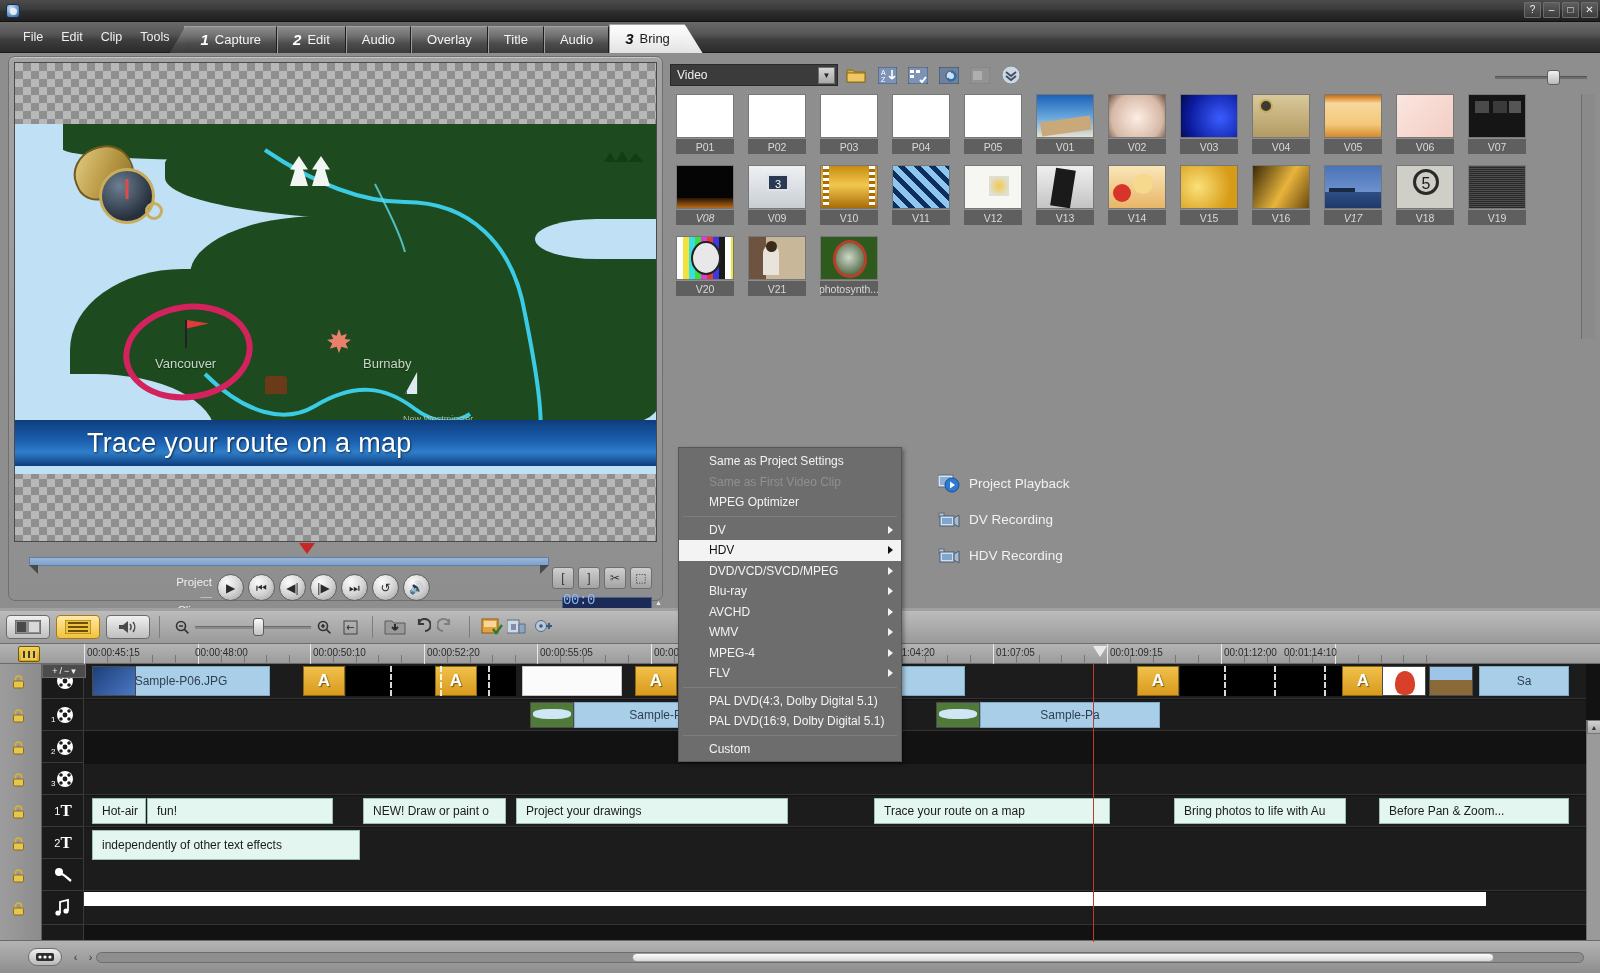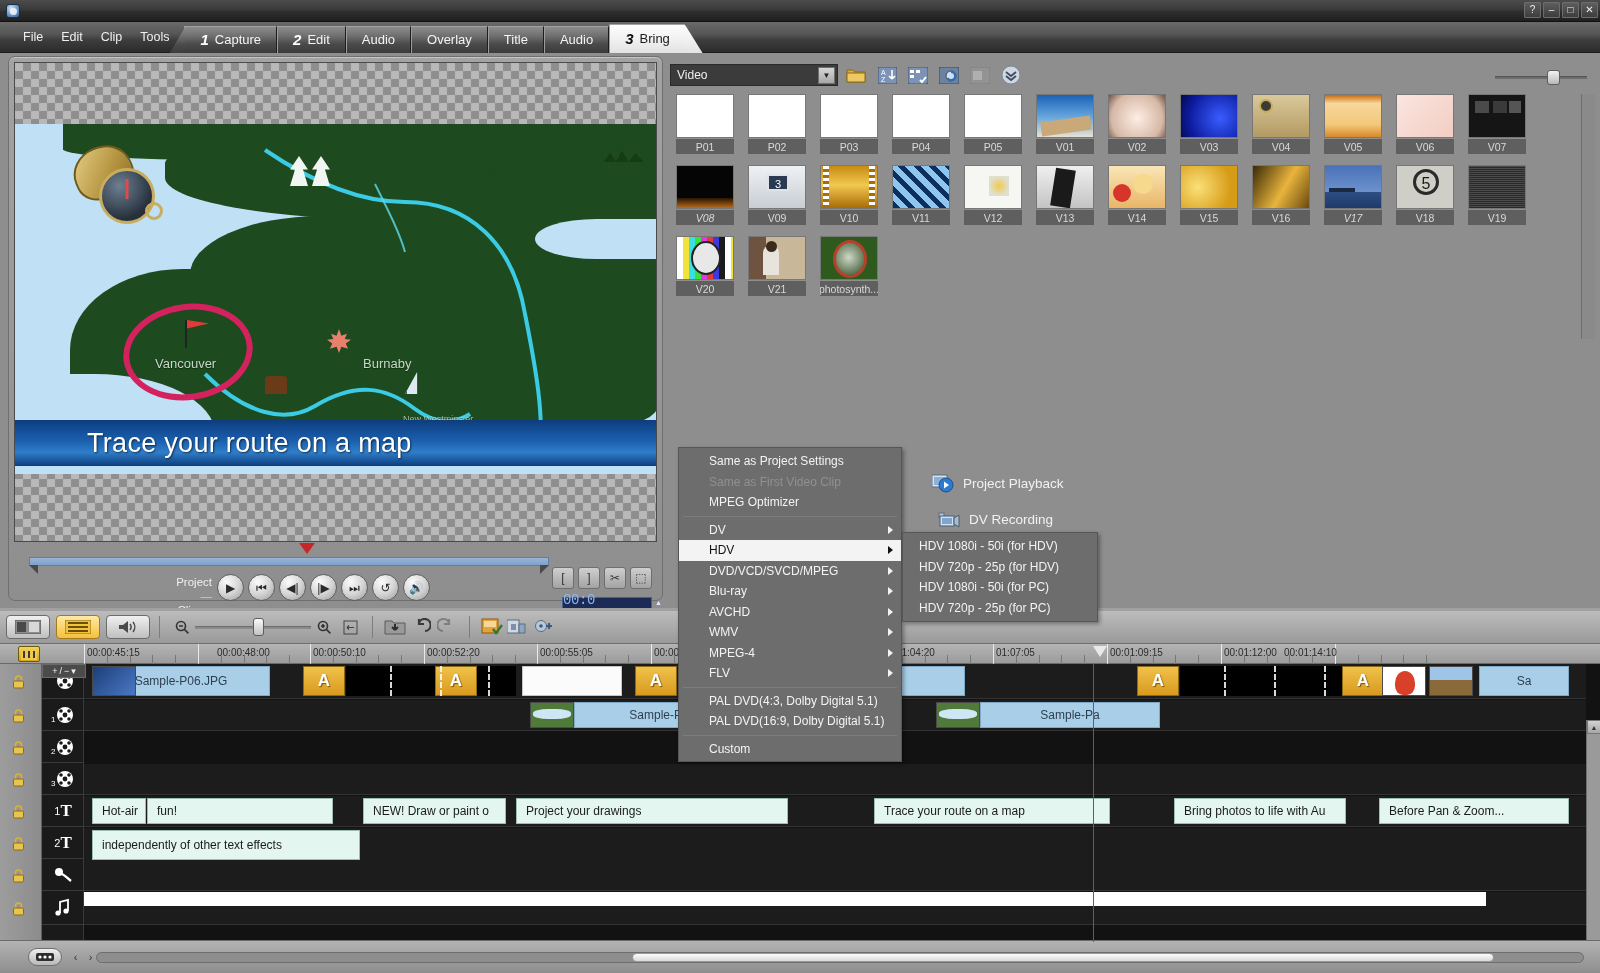--- a/index.html
+++ b/index.html
@@ -652,21 +652,21 @@
               <circle cx="11" cy="10" r="9" fill="#b9c9dc" stroke="#5b6c81"></circle>
               <circle cx="11" cy="10" r="3" fill="#3a5a80"></circle>
               <circle cx="6" cy="6" r="2" fill="#3a5a80"></circle>
               <circle cx="16" cy="6" r="2" fill="#3a5a80"></circle>
               <circle cx="6" cy="14" r="2" fill="#3a5a80"></circle>
               <circle cx="16" cy="14" r="2" fill="#3a5a80"></circle>
             </svg>
         </span>
         <span class="lbl">Create Video File</span>
       </div>
-      <div class="shareitem" style="left:262px;top:12px;">
+      <div class="shareitem" style="left:268px;top:12px;">
         <span class="shr-icon">
           <svg width="22" height="20" viewBox="0 0 22 20">
               <rect x="0" y="2" width="15" height="12" fill="#d8e4f2" stroke="#5b6c81"></rect>
               <rect x="2" y="4" width="11" height="8" fill="#8fb0d6"></rect>
               <circle cx="14" cy="12" r="7" fill="#2d7ad1" stroke="#1a4f8f"></circle>
               <path d="M12 8.5l5 3.5-5 3.5z" fill="#fff"></path>
             </svg>
         </span>
         <span class="lbl">Project Playback</span>
       </div>
@@ -742,26 +742,20 @@
       <div class="ctxitem">
         <span>PAL  DVD(4:3, Dolby Digital 5.1)</span>
       </div>
       <div class="ctxitem">
         <span>PAL  DVD(16:9, Dolby Digital 5.1)</span>
       </div>
       <div class="ctxsep"></div>
       <div class="ctxitem">
         <span>Custom</span>
       </div>
-    </div>
-  <div class="submenu" id="submenu">
-      <div class="subitem">HDV 1080i - 50i   (for HDV)</div>
-      <div class="subitem">HDV 720p - 25p  (for HDV)</div>
-      <div class="subitem">HDV 1080i - 50i   (for PC)</div>
-      <div class="subitem">HDV 720p - 25p  (for PC)</div>
     </div>
 
   <div class="tlwrap">
 
     <div class="tltoolbar">
       <div class="viewbtn">
         <svg width="26" height="14" viewBox="0 0 26 14">
             <rect x="0" y="0" width="26" height="14" fill="#8e8e8e" stroke="#555"></rect>
             <rect x="2" y="2" width="9" height="10" fill="#4a4a4a"></rect>
             <rect x="14" y="2" width="10" height="10" fill="#d8d8d8"></rect>
@@ -860,21 +854,21 @@
             </g>
           </svg>
       </div>
     <div class="tick" style="left: 84px;"></div>
         <div class="tlabel" style="left: 87px;">00:00:45:15</div>
         <div class="mtick" style="left: 106.8px;"></div>
         <div class="mtick" style="left: 129.6px;"></div>
         <div class="mtick" style="left: 152.4px;"></div>
         <div class="mtick" style="left: 175.2px;"></div>
         <div class="tick" style="left: 198px;"></div>
-        <div class="tlabel" style="left: 217px;">00:00:48:00</div>
+        <div class="tlabel" style="left: 195px;">00:00:48:00</div>
         <div class="mtick" style="left: 220.8px;"></div>
         <div class="mtick" style="left: 243.6px;"></div>
         <div class="mtick" style="left: 266.4px;"></div>
         <div class="mtick" style="left: 289.2px;"></div>
         <div class="tick" style="left: 310px;"></div>
         <div class="tlabel" style="left: 313px;">00:00:50:10</div>
         <div class="mtick" style="left: 332.8px;"></div>
         <div class="mtick" style="left: 355.6px;"></div>
         <div class="mtick" style="left: 378.4px;"></div>
         <div class="mtick" style="left: 401.2px;"></div>

